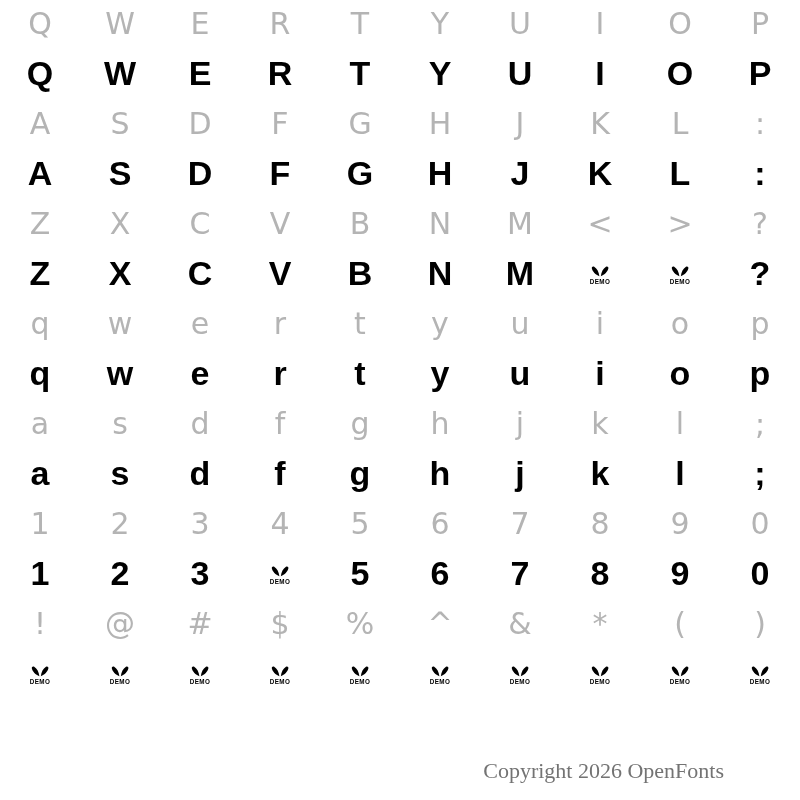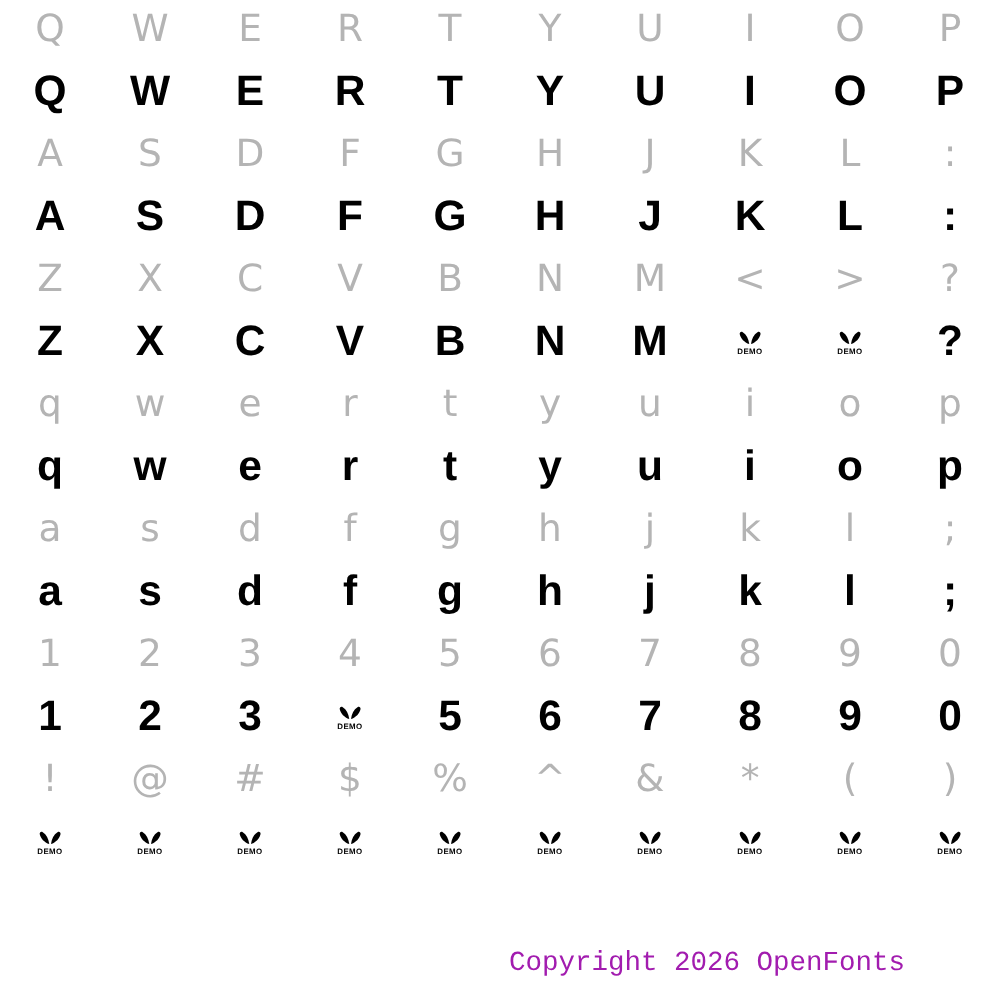--- a/index.html
+++ b/index.html
@@ -40,24 +40,24 @@
   }
   .demo-svg text {
     font-family:"Liberation Sans", sans-serif;
     font-weight:bold;
     font-size:6.3px;
     letter-spacing:0.35px;
   }
   .copyright {
     position:absolute;
     right:76px; top:757px;
-    font-family:Liberation Mono, monospace;
+    font-family:Liberation Serif, serif;
     font-size:22px;
     line-height:28px;
-    color:#a21caf;
+    color:#737373;
   }
 </style>
 </head>
 <body>
 
 <div class="sheet">
   <div id="specimen">
       <div class="pair">
         <div class="row gray">
           <span class="cell">Q</span>

